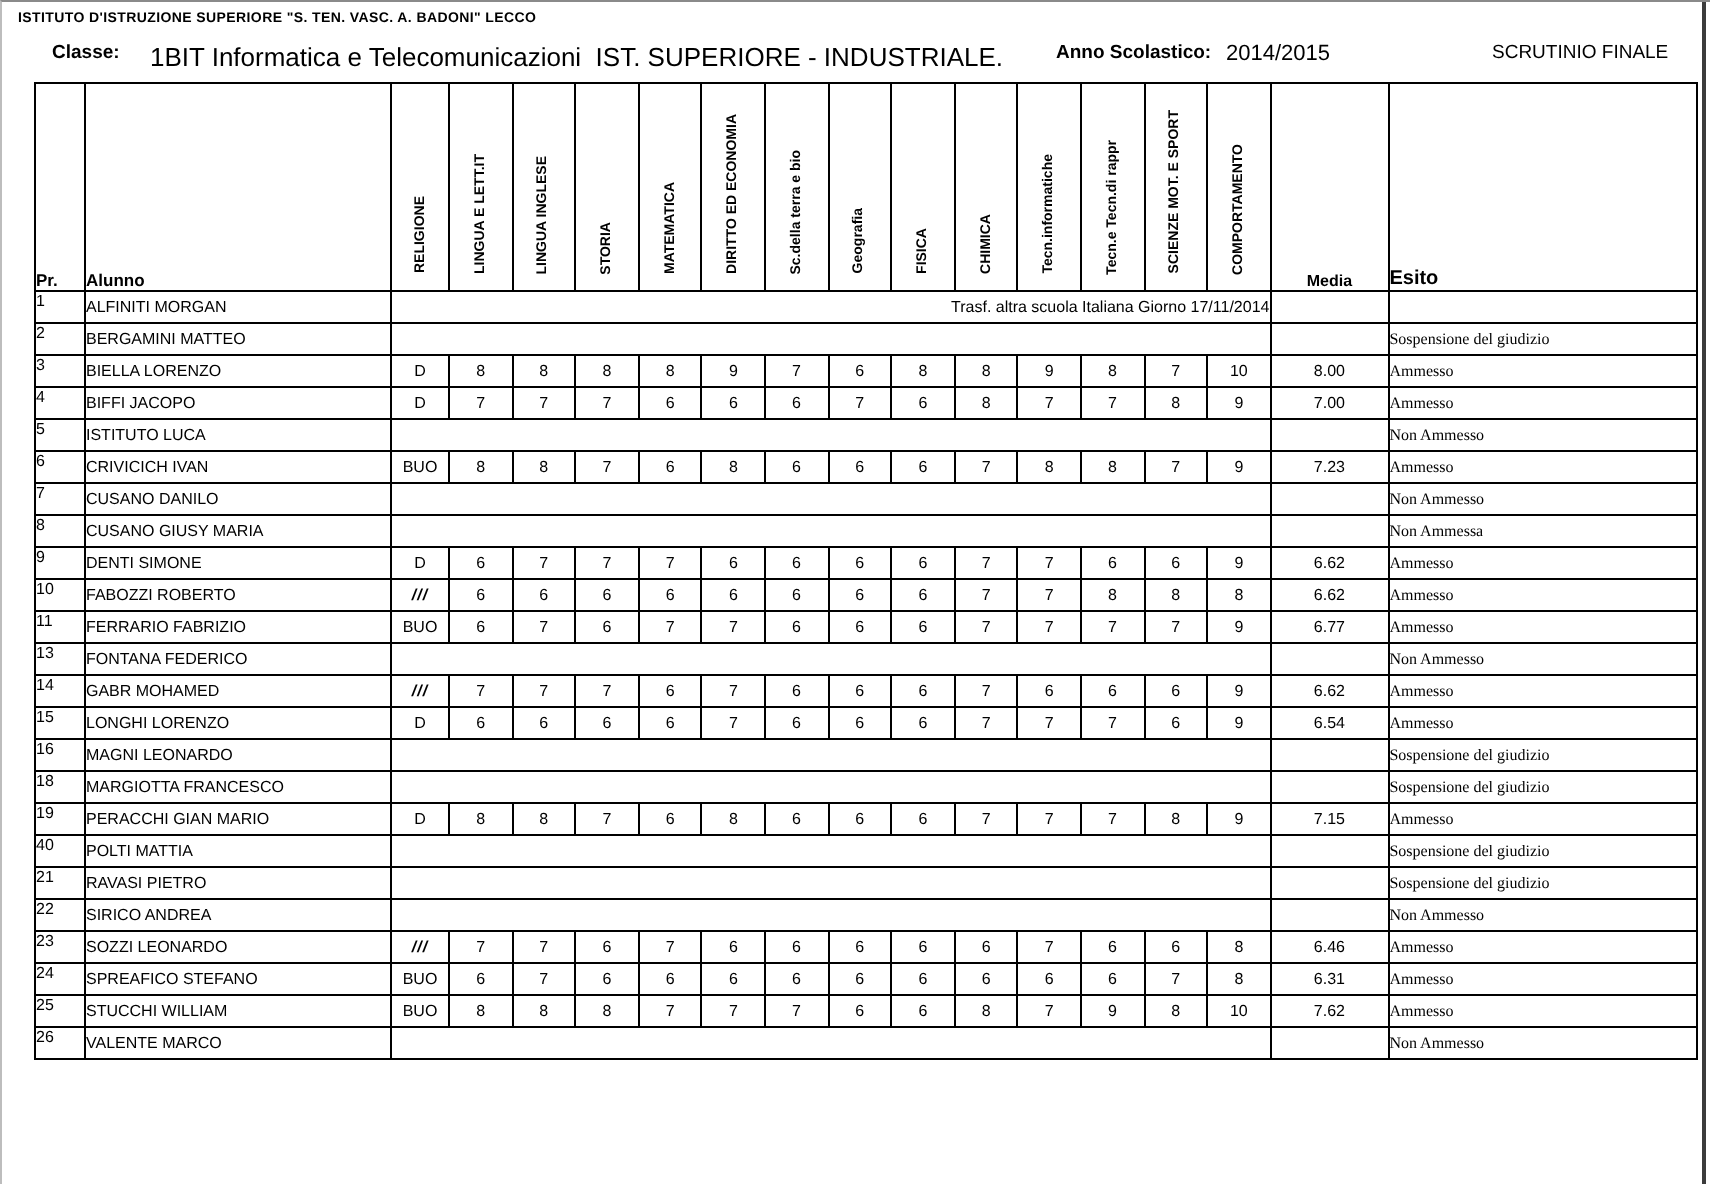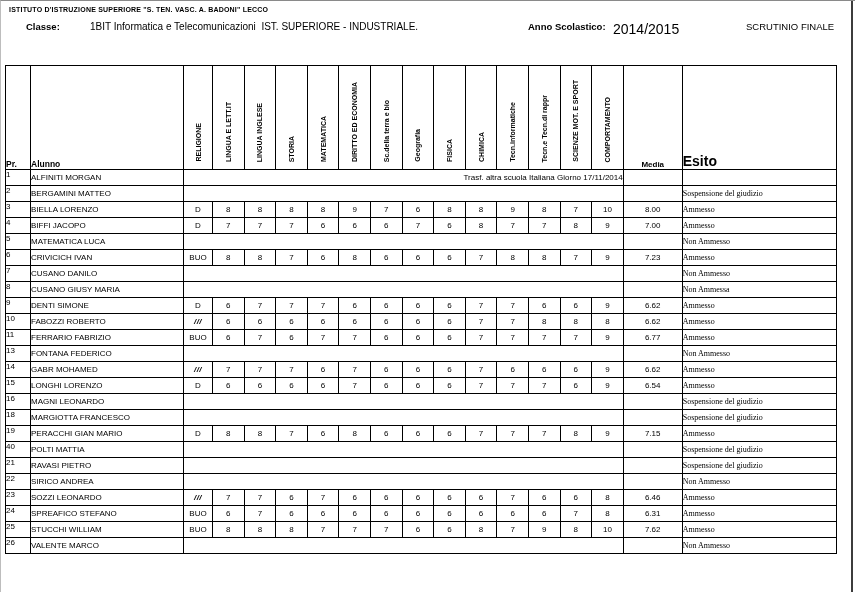--- a/index.html
+++ b/index.html
@@ -5,38 +5,38 @@
   html,body{margin:0;padding:0;}
   body{
     width:855px;height:592px;position:relative;background:#ffffff;
     font-family:"Liberation Sans",sans-serif;color:#000;
     border-top:1px solid #8a8a8a;border-left:1px solid #bdbdbd;
     box-sizing:border-box;overflow:hidden;
   }
   .right-edge{position:absolute;left:850px;top:0;width:2px;height:592px;background:#3c3c3c;}
   .school-name{position:absolute;left:8px;top:5px;font-size:7px;font-weight:bold;letter-spacing:.2px;white-space:nowrap;}
   .classe-label{position:absolute;left:25px;top:20px;font-size:9.5px;font-weight:bold;white-space:nowrap;}
-  .classe-value{position:absolute;left:89px;top:20px;font-size:10px;white-space:nowrap;}
+  .classe-value{position:absolute;left:74px;top:20px;font-size:13px;white-space:nowrap;}
   .anno-label{position:absolute;left:527px;top:20px;font-size:9.5px;font-weight:bold;white-space:nowrap;}
-  .anno-value{position:absolute;left:612px;top:20px;font-size:14px;white-space:nowrap;}
+  .anno-value{position:absolute;left:612px;top:20px;font-size:11px;white-space:nowrap;}
   .scrutinio{position:absolute;left:745px;top:20px;font-size:9.5px;white-space:nowrap;}
 
   table.grades{
-    position:absolute;left:4px;top:40px;width:748px;
-    border-collapse:collapse;table-layout:fixed;margin-top:24px;
+    position:absolute;left:16px;top:40px;width:748px;
+    border-collapse:collapse;table-layout:fixed;
   }
   table.grades th,table.grades td{
     border:1px solid #000;padding:0;overflow:hidden;
   }
   thead th{height:103px;vertical-align:bottom;background:#fff;font-weight:bold;}
   th.h-pr{text-align:left;font-size:8.5px;padding:0 0 2px 2px;}
   th.h-alunno{text-align:left;font-size:8.5px;padding:0 0 2px 3px;}
   th.h-subject{text-align:center;}
   th.h-media{text-align:center;font-size:8px;padding-bottom:3px;}
-  th.h-esito{text-align:left;font-size:14px;padding:0 0 2px 3px;vertical-align:bottom;}
+  th.h-esito{text-align:left;font-size:10px;padding:0 0 2px 3px;vertical-align:bottom;}
   .vtext{
     display:inline-block;writing-mode:vertical-rl;transform:rotate(180deg);
     white-space:nowrap;font-size:7px;font-weight:bold;line-height:1;
     padding:3px 0 2px 0;max-height:99px;
   }
   tbody td{height:15px;font-size:8px;vertical-align:middle;background:#fff;}
   td.c-pr{text-align:left;padding-left:2px;vertical-align:top;padding-top:1px;}
   td.c-name{text-align:left;padding-left:3px;white-space:nowrap;}
   td.c-rel,td.c-grade,td.c-media{text-align:center;}
   td.c-note{text-align:right;white-space:nowrap;}
@@ -146,21 +146,21 @@
         <td class="c-grade">8</td>
         <td class="c-grade">7</td>
         <td class="c-grade">7</td>
         <td class="c-grade">8</td>
         <td class="c-grade">9</td>
         <td class="c-media">7.00</td>
         <td class="c-esito">Ammesso</td>
       </tr>
       <tr>
         <td class="c-pr">5</td>
-        <td class="c-name">MATEMATICA LUCA</td>
+        <td class="c-name">ISTITUTO LUCA</td>
         <td class="c-note" colspan="14"></td>
         <td class="c-media"></td>
         <td class="c-esito">Non Ammesso</td>
       </tr>
       <tr>
         <td class="c-pr">6</td>
         <td class="c-name">CRIVICICH IVAN</td>
         <td class="c-rel">BUO</td>
         <td class="c-grade">8</td>
         <td class="c-grade">8</td>

